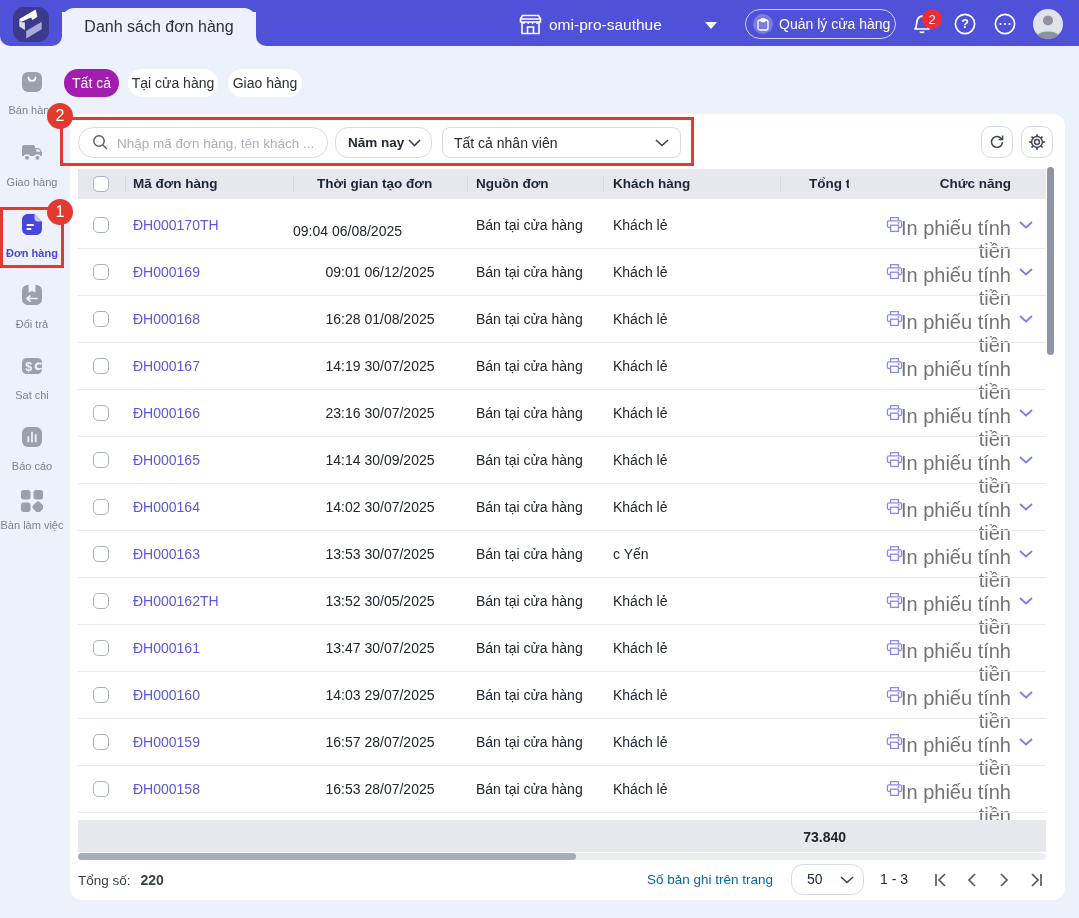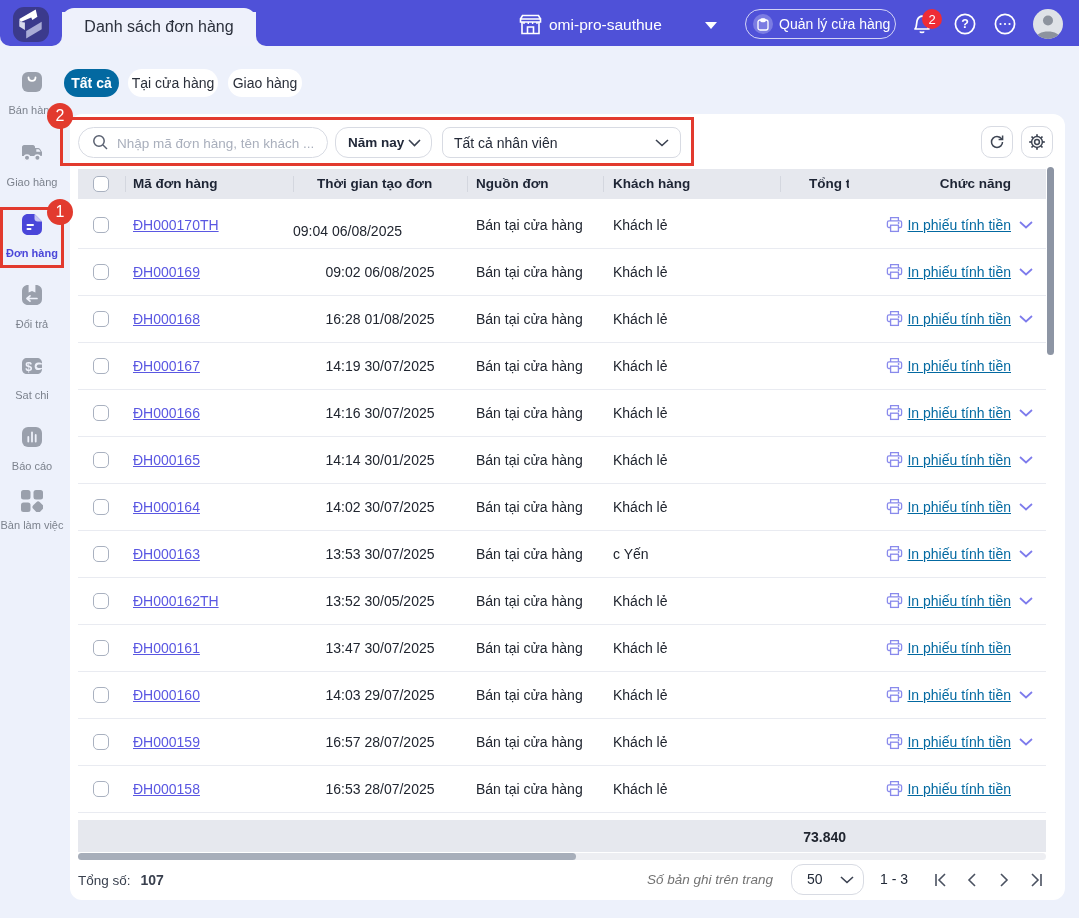--- a/index.html
+++ b/index.html
@@ -18,23 +18,23 @@
   .side-label { width:64px; text-align:center; font-size:11px; color:#7c828d; left:0; }
   
   .pill { top:69px; height:28px; border-radius:14px; display:flex; align-items:center; justify-content:center;
           font-size:14px; background:#fff; color:#2a2f3a; }
   #panel { left:70px; top:114px; width:995px; height:786px; background:#fff; border-radius:12px; }
   .ctl { border:1px solid #d8dbe3; background:#fff; position:absolute; }
   .hdr { position:absolute; top:169px; font-weight:bold; font-size:13.5px; color:#1d2434; line-height:30px; }
   .sep { position:absolute; top:176px; width:1px; height:16px; background:#d4d7df; }
   .rowline { position:absolute; left:78px; width:968px; height:1px; background:#e9ebf1; }
   .cell { position:absolute; font-size:14px; color:#20252f; }
-  .link { color:#5a57e2;text-decoration:underline; }
+  .link { color:#5a57e2; }
   .cb { position:absolute; left:93px; width:16px; height:16px; border:1.4px solid #a9b1c0; border-radius:5px; background:#fff; }
-  .act { position:absolute; color:#0369a1; font-size:14px;text-decoration:underline; }
+  .act { position:absolute; color:#737373; font-size:20px; }
   .redbox { position:absolute; border:3px solid #e23a2e; }
   .redbadge { position:absolute; width:26px; height:26px; border-radius:50%; background:#e23a2e; color:#fff;
               font-size:16px; display:flex; align-items:center; justify-content:center; }
 </style>
 </head>
 <body>
 
   <div class="abs" id="panel"></div>
 
   <div class="topbar-seg" style="left:0;width:62px;border-radius:0 0 10px 10px;"></div>
@@ -162,21 +162,21 @@
       <svg width="22" height="22" viewBox="0 0 22 22">
         <rect x="0" y="0" width="9.5" height="9.5" rx="2.5" fill="#9aa0ac"></rect>
         <rect x="12.5" y="0" width="9.5" height="9.5" rx="2.5" fill="#9aa0ac"></rect>
         <rect x="0" y="12.5" width="9.5" height="9.5" rx="2.5" fill="#9aa0ac"></rect>
         <rect x="12.4" y="12.4" width="9.4" height="9.4" rx="2.5" fill="#9aa0ac" transform="rotate(45 17.1 17.1)"></rect>
       </svg>
     </div>
     <div class="abs side-label" style="top:518.5px;">Bàn làm việc</div>
   </div>
 
-  <div class="abs pill" style="left:64px;width:55px;background:#0369a1;color:#fff;font-weight:bold;">Tất cả</div>
+  <div class="abs pill" style="left:64px;width:55px;background:#a21caf;color:#fff;font-weight:normal;">Tất cả</div>
   <div class="abs pill" style="left:128px;width:90px;">Tại cửa hàng</div>
   <div class="abs pill" style="left:228px;width:74px;">Giao hàng</div>
 
   <div class="abs ctl" style="left:78px;top:127px;width:250px;height:31px;border-radius:16px;"></div>
   <div class="abs" style="left:92px;top:134px;">
     <svg width="17" height="17" viewBox="0 0 17 17">
       <circle cx="7" cy="7" r="5.2" fill="none" stroke="#596070" stroke-width="1.5"></circle>
       <line x1="11" y1="11" x2="15" y2="15" stroke="#596070" stroke-width="1.5"></line>
     </svg>
   </div>
@@ -254,21 +254,21 @@
       </svg>
     </div>
     <div class="act" style="left:880px;top:216.5px;width:131px;text-align:right;">In phiếu tính tiền</div>
     <div class="abs" style="left:1019px;top:221px;">
       <svg width="14" height="8" viewBox="0 0 14 8">
         <polyline points="1,1 7,6.5 13,1" fill="none" stroke="#7d7bec" stroke-width="1.7"></polyline>
       </svg>
     </div>
     <div class="cb" style="top:263.5px;"></div>
     <div class="cell link" style="left:133px;top:263.5px;">ĐH000169</div>
-    <div class="cell" style="left:293px;top:263.5px;width:174px;text-align:center;">09:02 06/08/2025</div>
+    <div class="cell" style="left:293px;top:263.5px;width:174px;text-align:center;">09:01 06/12/2025</div>
     <div class="cell" style="left:476px;top:263.5px;">Bán tại cửa hàng</div>
     <div class="cell" style="left:613px;top:263.5px;">Khách lẻ</div>
     <div class="abs" style="left:886px;top:263px;">
       <svg width="17" height="17" viewBox="0 0 17 17">
         <g fill="none" stroke="#898aec" stroke-width="1.3">
           <path d="M4.6 4.9 L4.6 1.6 L12.4 1.6 L12.4 4.9"></path>
           <rect x="1.4" y="4.9" width="14.2" height="6.6" rx="1.6"></rect>
           <rect x="4.6" y="9.2" width="7.8" height="6.2" fill="#fff"></rect>
         </g>
         <circle cx="12.6" cy="7" r="0.9" fill="#898aec"></circle>
@@ -315,21 +315,21 @@
           <rect x="1.4" y="4.9" width="14.2" height="6.6" rx="1.6"></rect>
           <rect x="4.6" y="9.2" width="7.8" height="6.2" fill="#fff"></rect>
         </g>
         <circle cx="12.6" cy="7" r="0.9" fill="#898aec"></circle>
       </svg>
     </div>
     <div class="act" style="left:880px;top:357.5px;width:131px;text-align:right;">In phiếu tính tiền</div>
     <div class="rowline" style="top:342px;"></div>
     <div class="cb" style="top:404.5px;"></div>
     <div class="cell link" style="left:133px;top:404.5px;">ĐH000166</div>
-    <div class="cell" style="left:293px;top:404.5px;width:174px;text-align:center;">14:16 30/07/2025</div>
+    <div class="cell" style="left:293px;top:404.5px;width:174px;text-align:center;">23:16 30/07/2025</div>
     <div class="cell" style="left:476px;top:404.5px;">Bán tại cửa hàng</div>
     <div class="cell" style="left:613px;top:404.5px;">Khách lẻ</div>
     <div class="abs" style="left:886px;top:404px;">
       <svg width="17" height="17" viewBox="0 0 17 17">
         <g fill="none" stroke="#898aec" stroke-width="1.3">
           <path d="M4.6 4.9 L4.6 1.6 L12.4 1.6 L12.4 4.9"></path>
           <rect x="1.4" y="4.9" width="14.2" height="6.6" rx="1.6"></rect>
           <rect x="4.6" y="9.2" width="7.8" height="6.2" fill="#fff"></rect>
         </g>
         <circle cx="12.6" cy="7" r="0.9" fill="#898aec"></circle>
@@ -337,21 +337,21 @@
     </div>
     <div class="act" style="left:880px;top:404.5px;width:131px;text-align:right;">In phiếu tính tiền</div>
     <div class="abs" style="left:1019px;top:409px;">
       <svg width="14" height="8" viewBox="0 0 14 8">
         <polyline points="1,1 7,6.5 13,1" fill="none" stroke="#7d7bec" stroke-width="1.7"></polyline>
       </svg>
     </div>
     <div class="rowline" style="top:389px;"></div>
     <div class="cb" style="top:451.5px;"></div>
     <div class="cell link" style="left:133px;top:451.5px;">ĐH000165</div>
-    <div class="cell" style="left:293px;top:451.5px;width:174px;text-align:center;">14:14 30/01/2025</div>
+    <div class="cell" style="left:293px;top:451.5px;width:174px;text-align:center;">14:14 30/09/2025</div>
     <div class="cell" style="left:476px;top:451.5px;">Bán tại cửa hàng</div>
     <div class="cell" style="left:613px;top:451.5px;">Khách lẻ</div>
     <div class="abs" style="left:886px;top:451px;">
       <svg width="17" height="17" viewBox="0 0 17 17">
         <g fill="none" stroke="#898aec" stroke-width="1.3">
           <path d="M4.6 4.9 L4.6 1.6 L12.4 1.6 L12.4 4.9"></path>
           <rect x="1.4" y="4.9" width="14.2" height="6.6" rx="1.6"></rect>
           <rect x="4.6" y="9.2" width="7.8" height="6.2" fill="#fff"></rect>
         </g>
         <circle cx="12.6" cy="7" r="0.9" fill="#898aec"></circle>
@@ -511,22 +511,22 @@
   </div>
 
   <div class="rowline" style="top:812px;"></div>
 
   <div class="abs" style="left:78px;top:820px;width:968px;height:32px;background:#e6e8ee;"></div>
   <div class="abs" style="left:646px;top:829px;width:200px;text-align:right;font-size:14px;font-weight:bold;color:#20252f;">73.840</div>
 
   <div class="abs" style="left:78px;top:853px;width:968px;height:7px;background:#edeef2;border-radius:4px;"></div>
   <div class="abs" style="left:78px;top:853px;width:498px;height:7px;background:#a7aeba;border-radius:4px;"></div>
 
-  <div class="abs" style="left:78px;top:872px;font-size:13.5px;color:#39404e;">Tổng số:<b style="margin-left:10px;font-size:14px;">107</b></div>
-  <div class="abs" style="left:647px;top:872px;font-size:13.5px;color:#737373;font-style:italic;">Số bản ghi trên trang</div>
+  <div class="abs" style="left:78px;top:872px;font-size:13.5px;color:#39404e;">Tổng số:<b style="margin-left:10px;font-size:14px;">220</b></div>
+  <div class="abs" style="left:647px;top:872px;font-size:13.5px;color:#0369a1;">Số bản ghi trên trang</div>
   <div class="abs ctl" style="left:791px;top:864px;width:73px;height:31px;border-radius:12px;"></div>
   <div class="abs" style="left:807px;top:871px;font-size:14px;color:#222a38;">50</div>
   <div class="abs" style="left:840px;top:876px;">
     <svg width="14" height="8" viewBox="0 0 14 8">
       <polyline points="1,1 7,6.5 13,1" fill="none" stroke="#3a4150" stroke-width="1.6"></polyline>
     </svg>
   </div>
   <div class="abs" style="left:880px;top:871px;font-size:14px;color:#222a38;">1 - 3</div>
   <div class="abs" style="left:933px;top:873px;">
     <svg width="16" height="14" viewBox="0 0 16 14">

